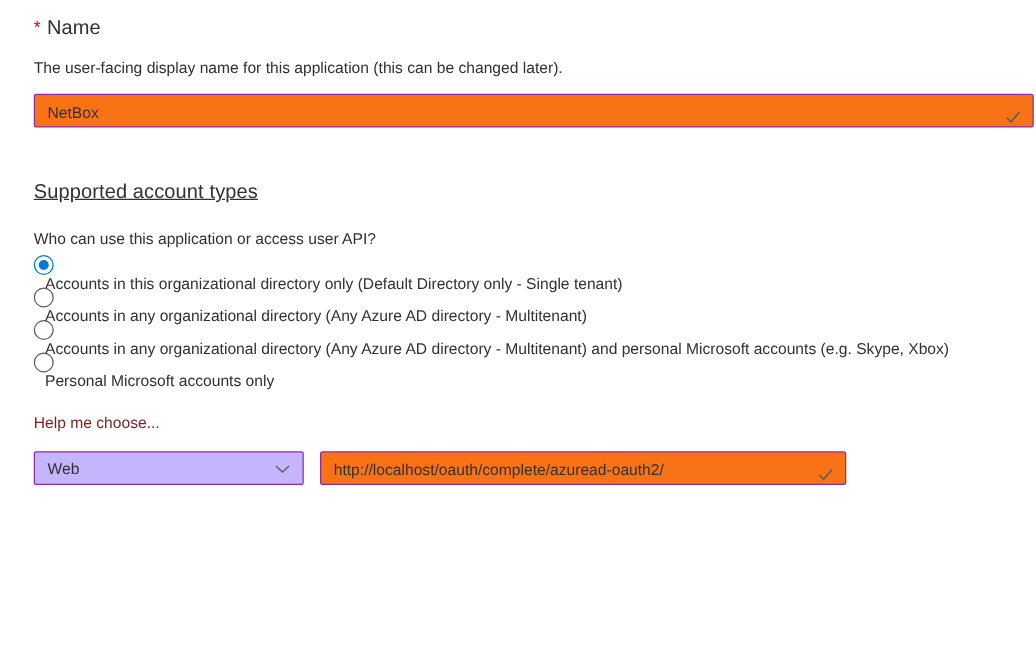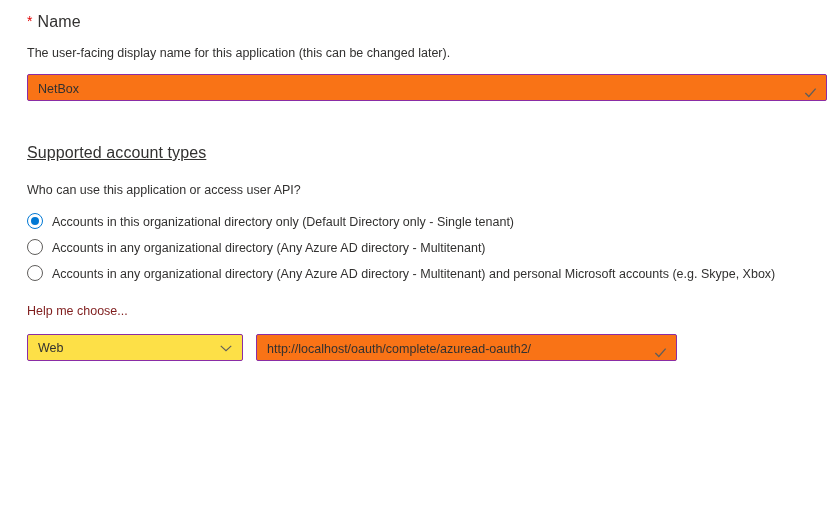--- a/index.html
+++ b/index.html
@@ -38,22 +38,23 @@
     padding: 0 4px 0 10px; height: 22px;
   }
   .valid-icon { flex: 0 0 auto; margin-right: 8px; display: flex; align-items: center; }
 
   .section { }
   .title-accounts { margin-top: 41px; text-decoration: underline; }
   .question { margin-top: 18px; font-size: 12.5px; line-height: 19px; }
 
   .radio-group { margin-top: 3px; }
   .radio-row {
-    height: 26px; display: flex; align-items: flex-end; cursor: pointer;
+    height: 26px; display: flex; align-items: flex-start; cursor: pointer;
     white-space: nowrap;
+    flex-direction: column;
   }
   .radio-circle {
     flex: 0 0 auto;
     width: 16px; height: 16px; border-radius: 50%;
     border: 1px solid #605e5c; background: #fff;
     display: flex; align-items: center; justify-content: center;
   }
   .radio-row.selected .radio-circle { border-color: #0078d4; }
   .radio-dot { width: 8px; height: 8px; border-radius: 50%; background: transparent; }
   .radio-row.selected .radio-dot { background: #0078d4; }
@@ -66,21 +67,21 @@
   }
 
   .title-redirect { margin-top: 44px; }
   .redirect-desc { margin-top: 11px; }
 
   .controls-row { margin-top: 13px; display: flex; gap: 13px; }
   .dropdown {
     width: 216px; height: 27px;
     border: 1.5px solid #8a2da5; border-radius: 2px;
     display: flex; align-items: center;
-    background: #fde047; cursor: pointer;
+    background: #c4b5fd; cursor: pointer;
   }
   .dropdown-value {
     flex: 1 1 auto; font-size: 12.5px; color: #323130; padding-left: 10px;
   }
   .chevron { flex: 0 0 auto; margin-right: 9px; display: flex; align-items: center; }
   .uri-box { margin-top: 0; width: 421px; }
 </style>
 </head>
 <body>
 
@@ -115,20 +116,26 @@
             <span class="radio-dot"></span>
           </span>
         <span class="radio-label">Accounts in any organizational directory (Any Azure AD directory - Multitenant)</span>
       </div>
       <div class="radio-row">
         <span class="radio-circle">
             <span class="radio-dot"></span>
           </span>
         <span class="radio-label">Accounts in any organizational directory (Any Azure AD directory - Multitenant) and personal Microsoft accounts (e.g. Skype, Xbox)</span>
       </div>
+      <div class="radio-row">
+        <span class="radio-circle">
+            <span class="radio-dot"></span>
+          </span>
+        <span class="radio-label">Personal Microsoft accounts only</span>
+      </div>
     </div>
 
     <a class="help-link">Help me choose...</a>
   </div>
 
   <div class="section">
 
     <div class="controls-row">
       <div class="dropdown">
         <span class="dropdown-value">Web</span>

